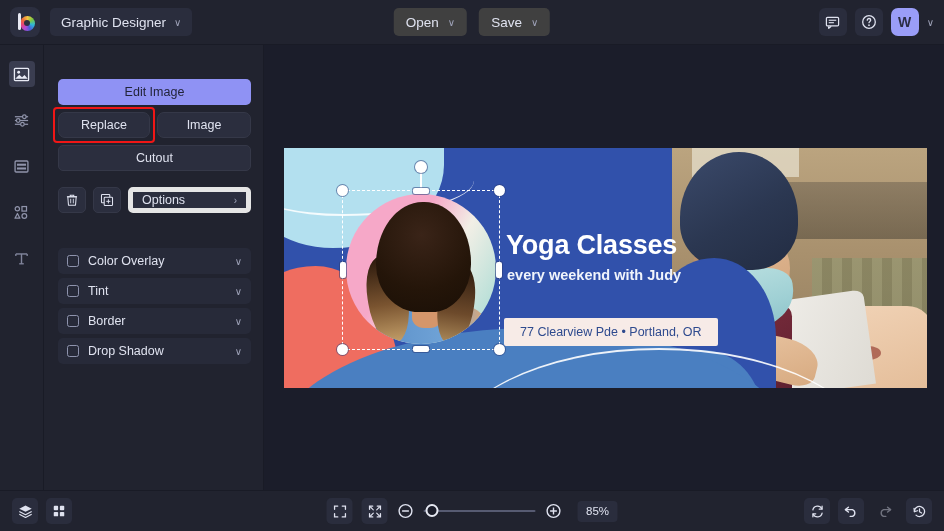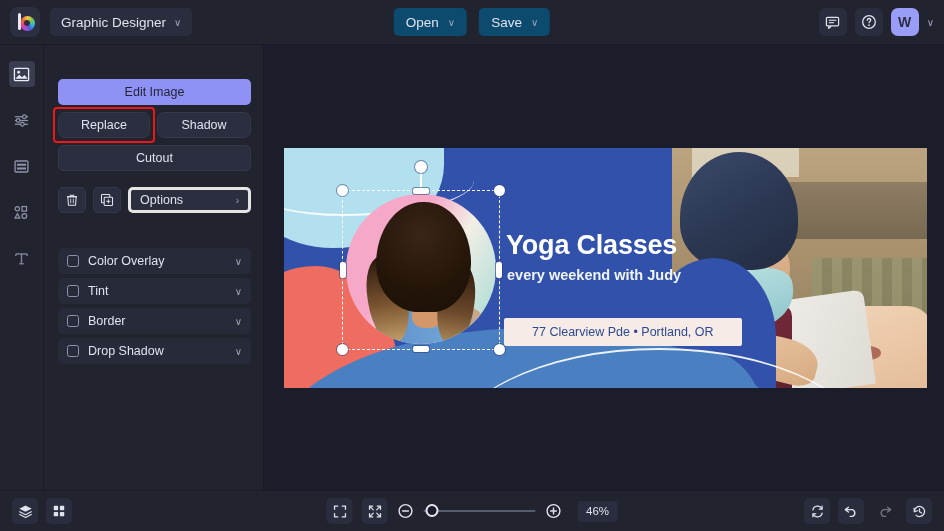--- a/index.html
+++ b/index.html
@@ -51,21 +51,21 @@
     font-size: 13.5px; color: #dfe2ef; cursor: pointer;
   }
 
   .topbar-center {
     position: absolute; left: 50%; transform: translateX(-50%);
     display: flex; align-items: center; gap: 12px;
   }
   .menu-btn {
     display: flex; align-items: center; gap: 9px;
     height: 28px; padding: 0 12px;
-    background: #0c4a6e; border-radius: 5px;
+    background: #404040; border-radius: 5px;
     font-size: 13.5px; color: #dfe2ef; cursor: pointer;
   }
 
   .topbar-right {
     margin-left: auto; display: flex; align-items: center; gap: 8px;
   }
   .icon-sq {
     width: 28px; height: 28px; border-radius: 6px;
     background: #2a2d3d;
     display: flex; align-items: center; justify-content: center;
@@ -139,21 +139,21 @@
   .tool-row {
     display: flex; gap: 7px; margin-top: 16px; align-items: center;
   }
   .tool-btn {
     width: 28px; height: 26px; border-radius: 5px;
     background: #2b2e3e; border: 1px solid #353848;
     display: flex; align-items: center; justify-content: center; cursor: pointer;
   }
   .options-btn {
     flex: 1; height: 26px; border-radius: 5px;
-    background: #2b2e3e; border: 3px solid #e5e5e5;
+    background: #2b2e3e; border: 5px solid #e5e5e5;
     display: flex; align-items: center; justify-content: space-between;
     padding: 0 9px; font-size: 12.5px; color: #dfe2ef; cursor: pointer;
   }
 
   .check-list { margin-top: 35px; display: flex; flex-direction: column; gap: 4px; }
   .check-row {
     height: 26px; border-radius: 5px; background: #272a39;
     display: flex; align-items: center; gap: 9px;
     padding: 0 9px; font-size: 12.5px; color: #dfe2ef; cursor: pointer;
   }
@@ -257,21 +257,21 @@
     font-size: 27px; font-weight: bold; color: #ffffff;
     letter-spacing: -0.2px;
   }
   .ab-sub {
     position: absolute; left: 223px; top: 119px;
     font-size: 14.5px; font-weight: bold; color: #f0f4fb;
   }
   .ab-addr-chip {
     position: absolute; left: 220px; top: 170px;
     background: #f7ebe7; color: #2e4a8e;
-    font-size: 12.5px; padding: 7px 28px; border-radius: 2px;
+    font-size: 12.5px; padding: 7px 16px; border-radius: 2px;
     white-space: nowrap;
   }
 
   
   .photo-right {
     position: absolute; right: 0; top: 0; width: 255px; height: 240px;
     overflow: hidden;
     background: linear-gradient(180deg,#bba47f 0%, #a8906d 45%, #8e7a5c 100%);
   }
   .pr-bg-shelf {
@@ -502,21 +502,21 @@
 
     <div class="panel">
 
       <div class="btn btn-primary">Edit Image</div>
 
       <div class="row2">
         <div class="hl-wrap">
           <div class="btn">Replace</div>
           <div class="hl-box"></div>
         </div>
-        <div class="btn">Shadow</div>
+        <div class="btn">Image</div>
       </div>
 
       <div class="btn mt7">Cutout</div>
 
       <div class="tool-row">
         <div class="tool-btn">
           <svg width="14" height="14" viewBox="0 0 16 16">
             <path d="M3.2 4.3 H12.8 L12 14 H4 Z" fill="none" stroke="#dfe2ef" stroke-width="1.2" stroke-linejoin="round"></path>
             <line x1="2.2" y1="4.3" x2="13.8" y2="4.3" stroke="#dfe2ef" stroke-width="1.3"></line>
             <path d="M6 4.3 V2.6 H10 V4.3" fill="none" stroke="#dfe2ef" stroke-width="1.2"></path>
@@ -681,21 +681,21 @@
       </div>
 
       <div class="zoom-circle">
         <svg width="18" height="18" viewBox="0 0 18 18">
           <circle cx="9" cy="9" r="6.4" fill="none" stroke="#dfe2ef" stroke-width="1.4"></circle>
           <line x1="5.6" y1="9" x2="12.4" y2="9" stroke="#dfe2ef" stroke-width="1.4"></line>
           <line x1="9" y1="5.6" x2="9" y2="12.4" stroke="#dfe2ef" stroke-width="1.4"></line>
         </svg>
       </div>
 
-      <div class="zoom-pct">46%</div>
+      <div class="zoom-pct">85%</div>
     </div>
 
     <div class="bb-right">
       <div class="bb-btn">
         <svg width="15" height="15" viewBox="0 0 16 16">
           <path d="M3.1 6.2 A5 5 0 0 1 12.6 5.2" fill="none" stroke="#dfe2ef" stroke-width="1.35" stroke-linecap="round"></path>
           <path d="M12.9 9.8 A5 5 0 0 1 3.4 10.8" fill="none" stroke="#dfe2ef" stroke-width="1.35" stroke-linecap="round"></path>
           <path d="M12.9 2.4 L12.9 5.5 L9.9 5.5" fill="none" stroke="#dfe2ef" stroke-width="1.35" stroke-linecap="round" stroke-linejoin="round"></path>
           <path d="M3.1 13.6 L3.1 10.5 L6.1 10.5" fill="none" stroke="#dfe2ef" stroke-width="1.35" stroke-linecap="round" stroke-linejoin="round"></path>
         </svg>

